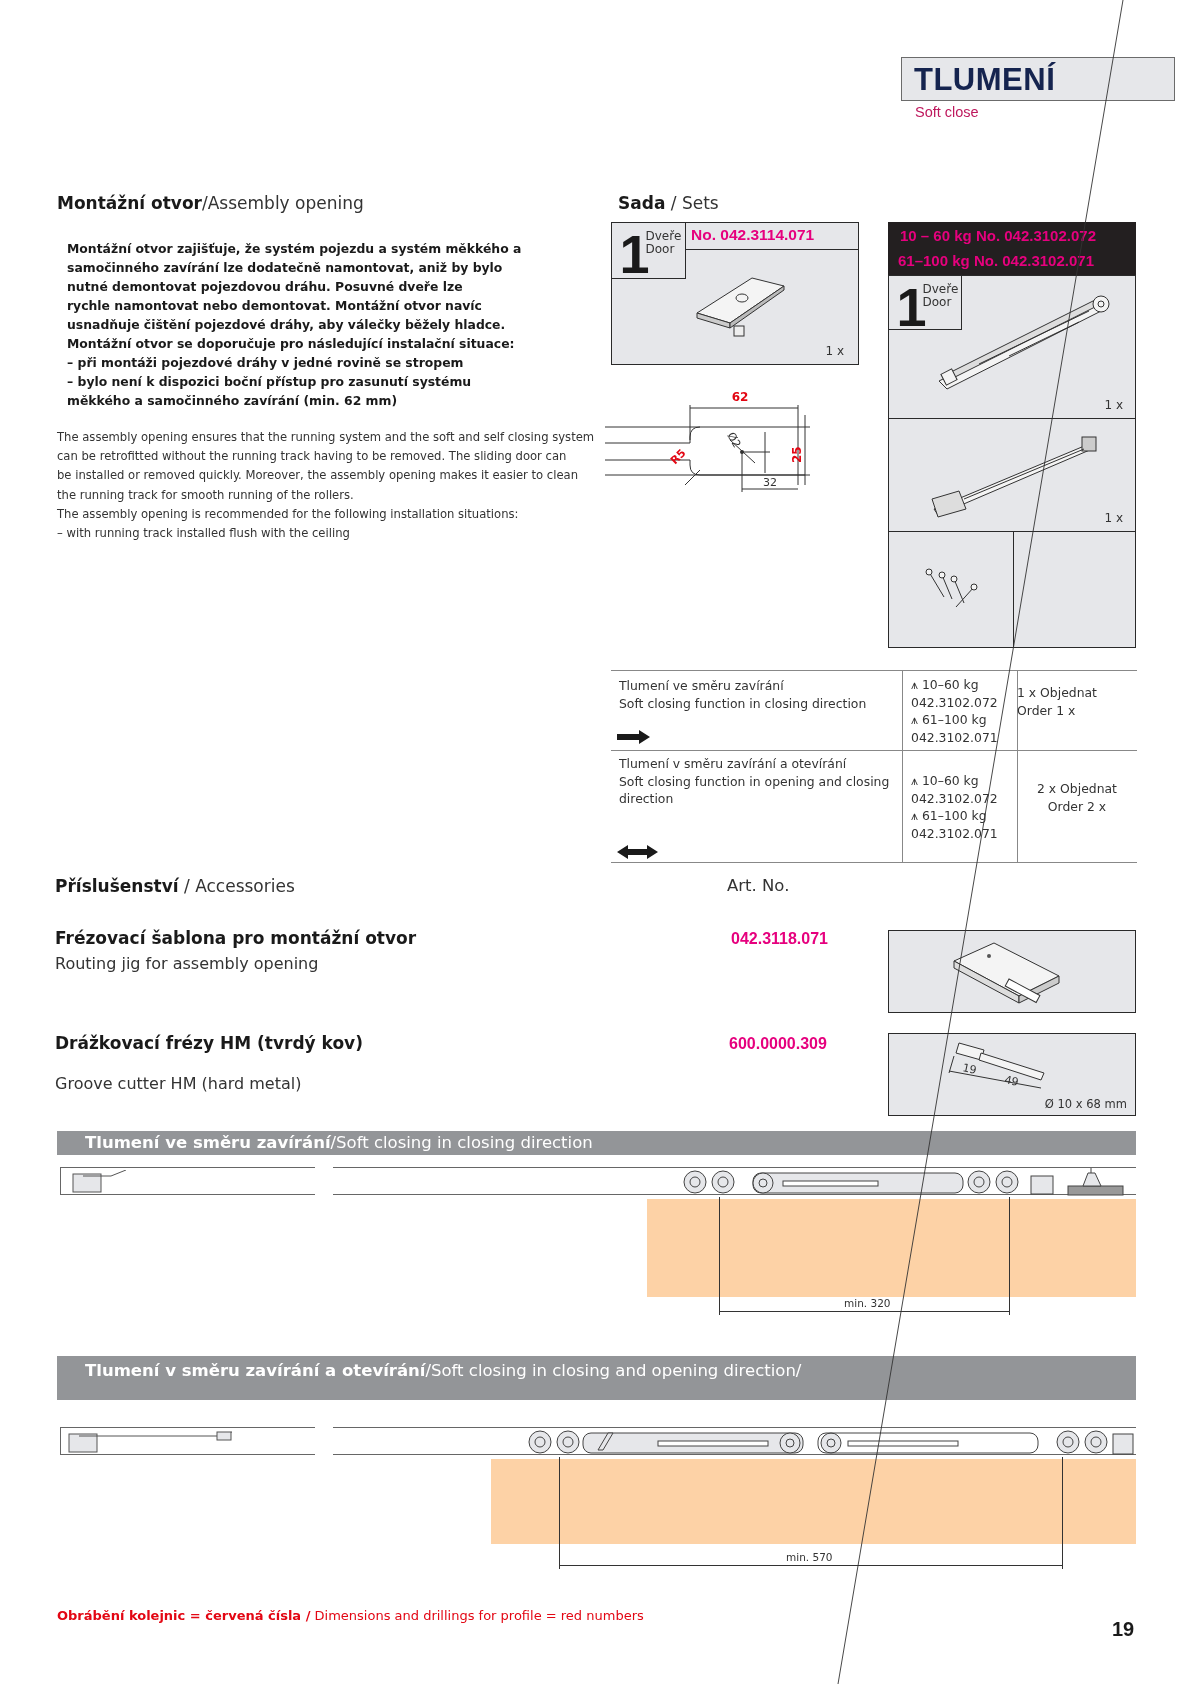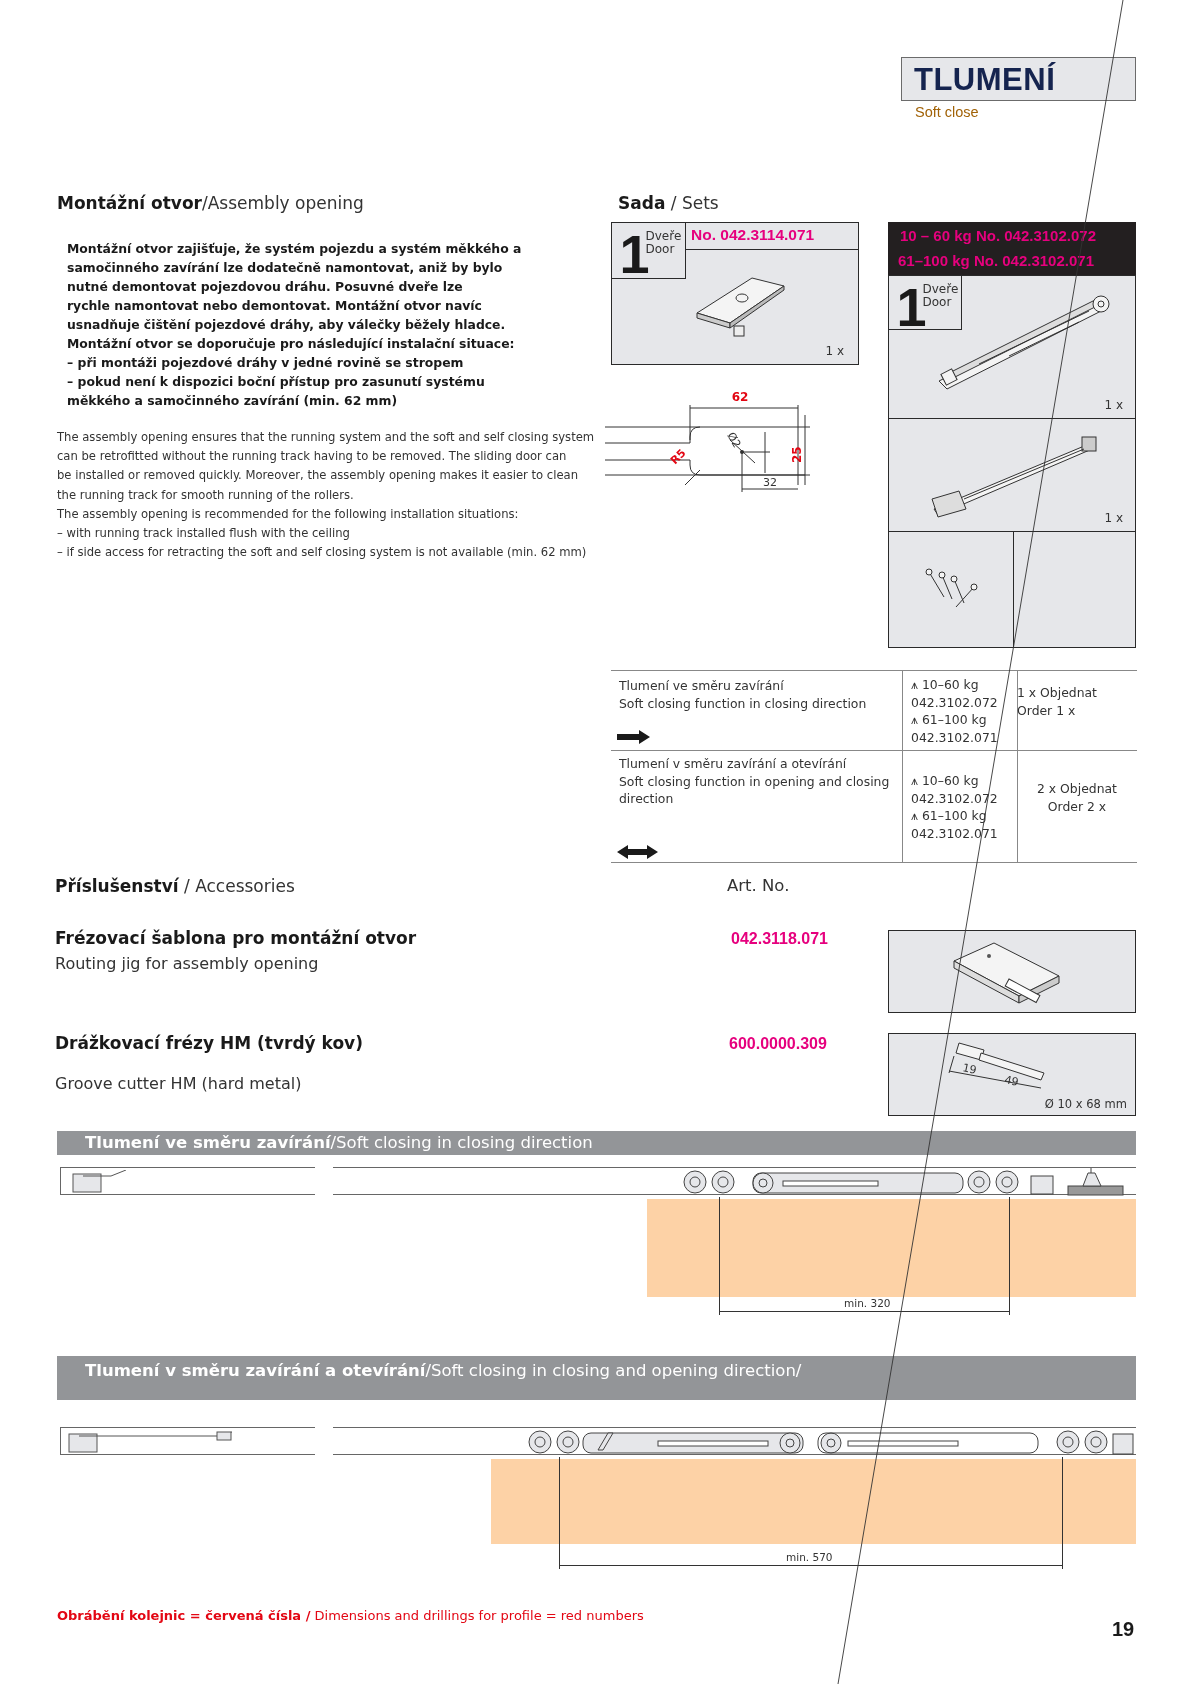--- a/index.html
+++ b/index.html
@@ -4,23 +4,23 @@
 <style>
   * { box-sizing: border-box; margin: 0; padding: 0; }
   html, body { width: 1190px; height: 1684px; background: #ffffff; overflow: hidden; }
   body { position: relative; font-family: "DejaVu Sans", sans-serif; color: #1a1a1a; }
   .abs { position: absolute; }
 
   
   #diag-line { position: absolute; left: 0; top: 0; width: 1190px; height: 1684px; pointer-events: none; z-index: 5; }
 
   
-  #hdr-box { left: 901px; top: 57px; width: 235px; height: 44px; background: #e6e7ea; border: 1px solid #6b6b6b; }
+  #hdr-box { left: 901px; top: 57px; width: 274px; height: 44px; background: #e6e7ea; border: 1px solid #6b6b6b; }
   #hdr-title { left: 12px; top: 4px; font-family: "Liberation Sans", sans-serif; font-weight: bold; font-size: 31px; color: #15244f; letter-spacing: 0.5px; }
-  #hdr-sub { left: 915px; top: 104px; font-family: "Liberation Sans", sans-serif; font-size: 14.5px; color: #a16207; }
+  #hdr-sub { left: 915px; top: 104px; font-family: "Liberation Sans", sans-serif; font-size: 14.5px; color: #be185d; }
 
   .sec-title { font-size: 17px; color: #1a1a1a; white-space: nowrap; }
   .sec-title b { font-weight: bold; }
   .sec-title span.light { font-weight: normal; color: #333; }
 
   #cz-para { left: 67px; top: 239px; width: 520px; font-size: 12.4px; font-weight: bold; line-height: 19px; color: #1a1a1a; }
   #cz-para div { white-space: nowrap; }
   #en-para { left: 57px; top: 428px; width: 540px; font-size: 11.6px; line-height: 19.2px; color: #333; }
   #en-para div { white-space: nowrap; }
 
@@ -68,31 +68,30 @@
   <b>Montážní otvor</b><span class="light">/Assembly opening</span>
 </div>
 <div id="cz-para" class="abs">
   <div>Montážní otvor zajišťuje, že systém pojezdu a systém měkkého a</div>
   <div>samočinného zavírání lze dodatečně namontovat, aniž by bylo</div>
   <div>nutné demontovat pojezdovou dráhu. Posuvné dveře lze</div>
   <div>rychle namontovat nebo demontovat. Montážní otvor navíc</div>
   <div>usnadňuje čištění pojezdové dráhy, aby válečky běžely hladce.</div>
   <div>Montážní otvor se doporučuje pro následující instalační situace:</div>
   <div>– při montáži pojezdové dráhy v jedné rovině se stropem</div>
-  <div>– pokud není k dispozici boční přístup pro zasunutí systému</div>
+  <div>– bylo není k dispozici boční přístup pro zasunutí systému</div>
   <div>měkkého a samočinného zavírání (min. 62 mm)</div>
 </div>
 <div id="en-para" class="abs">
   <div>The assembly opening ensures that the running system and the soft and self closing system</div>
   <div>can be retrofitted without the running track having to be removed. The sliding door can</div>
   <div>be installed or removed quickly. Moreover, the assembly opening makes it easier to clean</div>
   <div>the running track for smooth running of the rollers.</div>
   <div>The assembly opening is recommended for the following installation situations:</div>
   <div>– with running track installed flush with the ceiling</div>
-  <div>– if side access for retracting the soft and self closing system is not available (min. 62 mm)</div>
 </div>
 
 <svg class="abs" style="left:605px; top:385px;" width="225" height="120">
   <g stroke="#333" stroke-width="1" fill="none">
     <line x1="0" y1="42" x2="205" y2="42"></line>
     <line x1="0" y1="58" x2="85" y2="58"></line>
     <path d="M85 58 L85 52 Q85 42 95 42"></path>
     <line x1="0" y1="75" x2="85" y2="75"></line>
     <path d="M85 75 L85 80 Q85 90 95 90"></path>
     <line x1="0" y1="90" x2="205" y2="90"></line>

